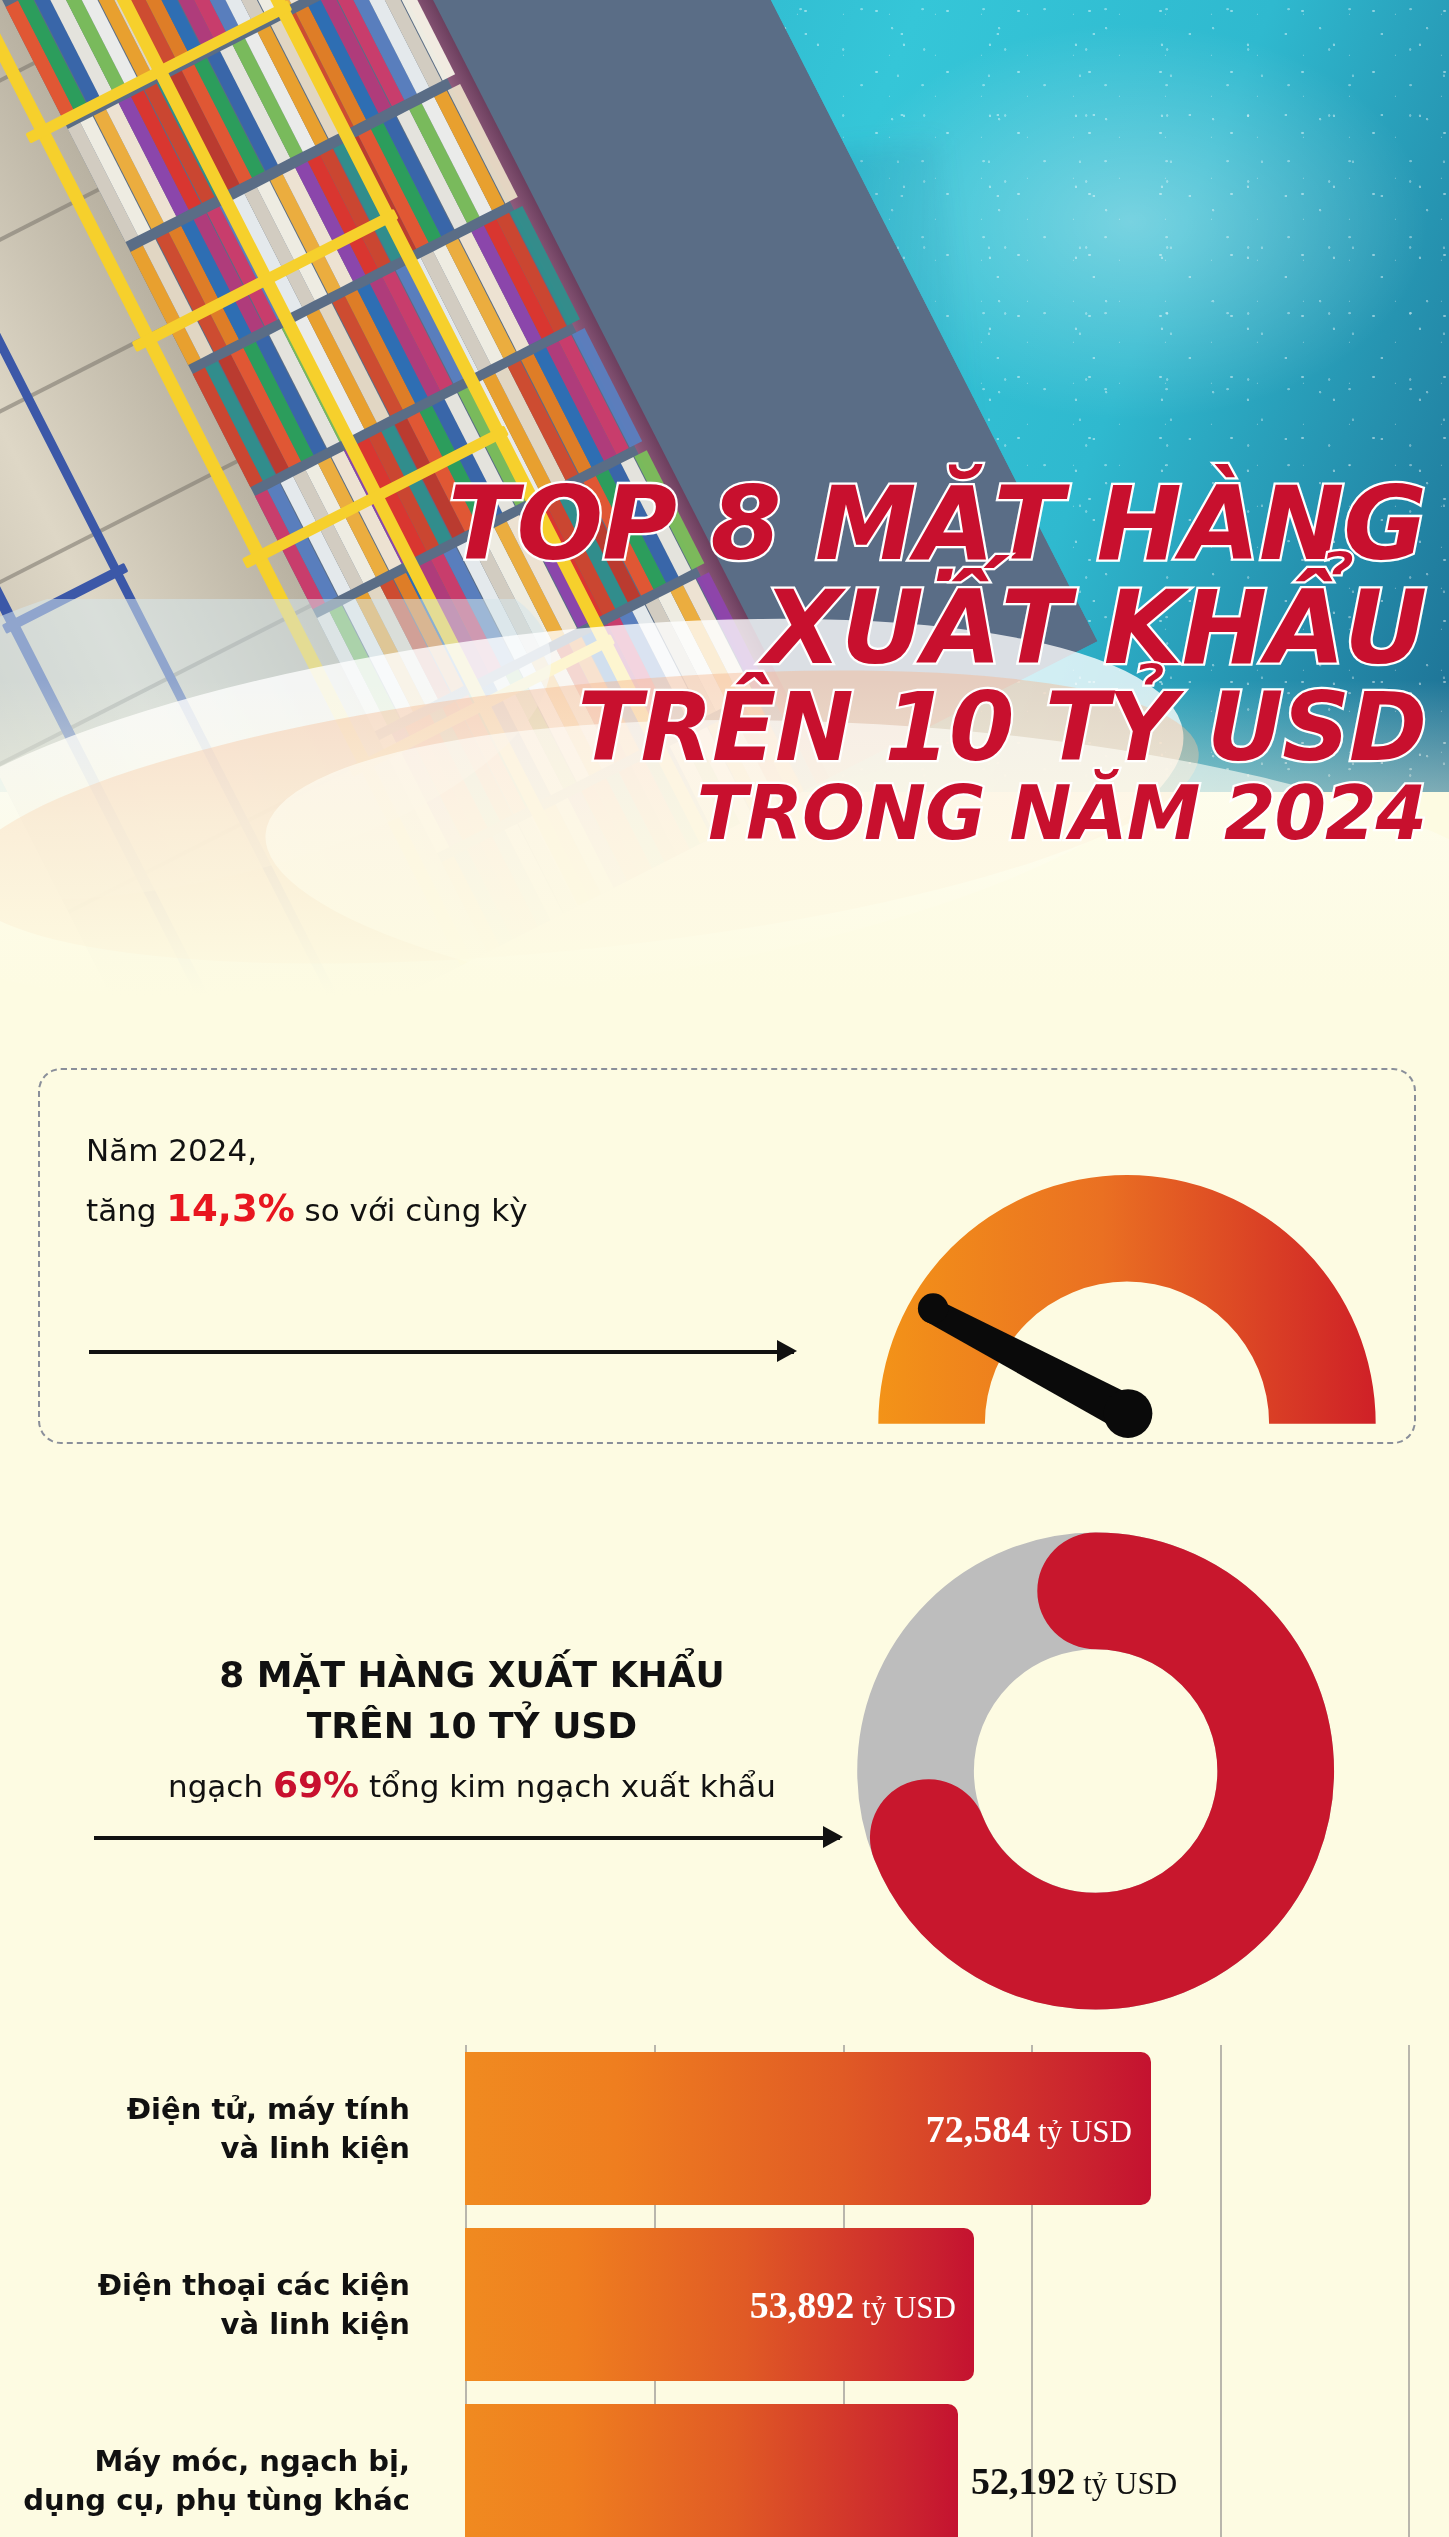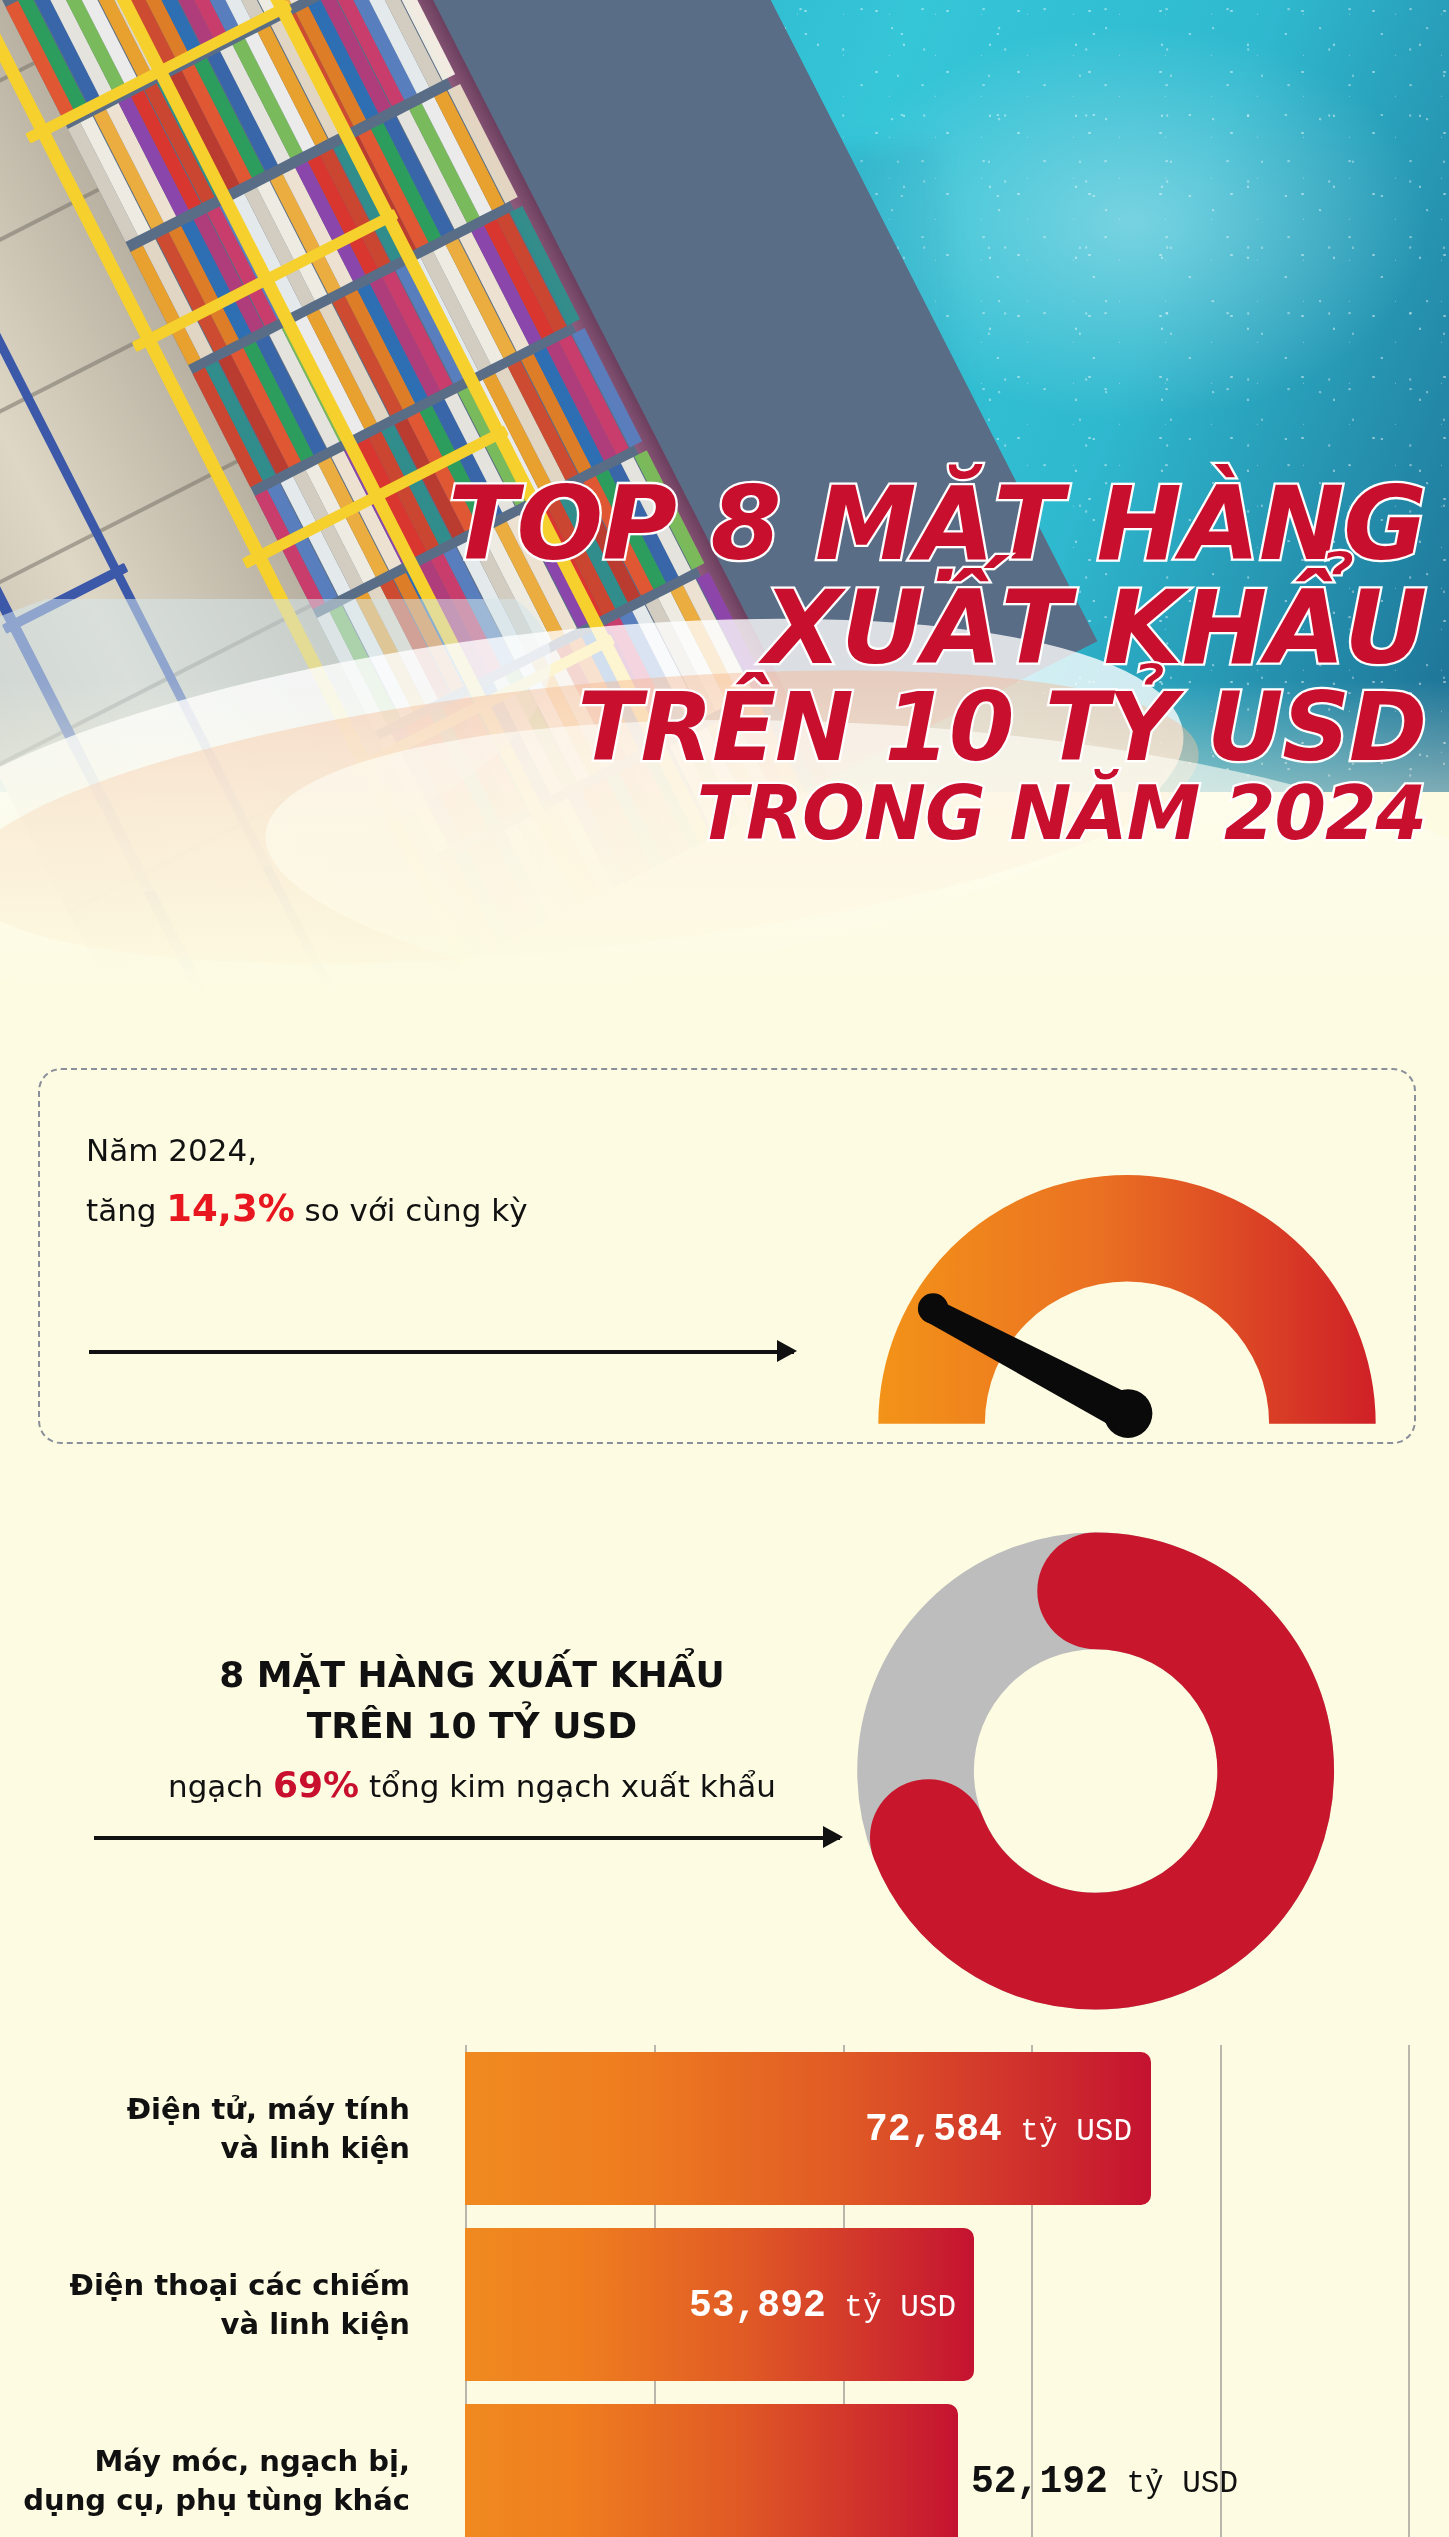--- a/index.html
+++ b/index.html
@@ -136,21 +136,21 @@
     text-align:right;padding-right:26px;box-sizing:border-box;
     font-family:"DejaVu Sans", sans-serif;font-weight:bold;font-size:29px;line-height:1.34;color:#111;
   }
   .bar{
     position:absolute;left:465px;top:7px;height:153px;
     background:linear-gradient(90deg,#f08a20 0%,#ef7e1f 22%,#e05a25 55%,#c9202f 92%,#c41230 100%);
     border-radius:0 10px 10px 0;
   }
   .bval{
     position:absolute;top:50%;transform:translateY(-50%);
-    white-space:nowrap;font-family:Liberation Mono, monospace;font-size:31px;color:#111;
+    white-space:nowrap;font-family:Liberation Serif, serif;font-size:31px;color:#111;
   }
   .bval b{font-size:38px;font-weight:bold;}
   .bval.inside{color:#ffffff;}
 </style>
 </head>
 <body>
 
 <div class="page">
 
   <div class="hero">
@@ -474,21 +474,21 @@
         <div class="row">
           <div class="rlabel">
             <div>Điện tử, máy tính</div>
             <div>và linh kiện</div>
           </div>
           <div class="bar" style="width: 686px;"></div>
           <div class="bval inside" style="left: 1132px; transform: translate(-100%, -50%);"><b>72,584</b> tỷ USD</div>
         </div>
         <div class="row">
           <div class="rlabel">
-            <div>Điện thoại các chiếm</div>
+            <div>Điện thoại các kiện</div>
             <div>và linh kiện</div>
           </div>
           <div class="bar" style="width: 509px;"></div>
           <div class="bval inside" style="left: 956px; transform: translate(-100%, -50%);"><b>53,892</b> tỷ USD</div>
         </div>
         <div class="row">
           <div class="rlabel">
             <div>Máy móc, ngạch bị,</div>
             <div>dụng cụ, phụ tùng khác</div>
           </div>

